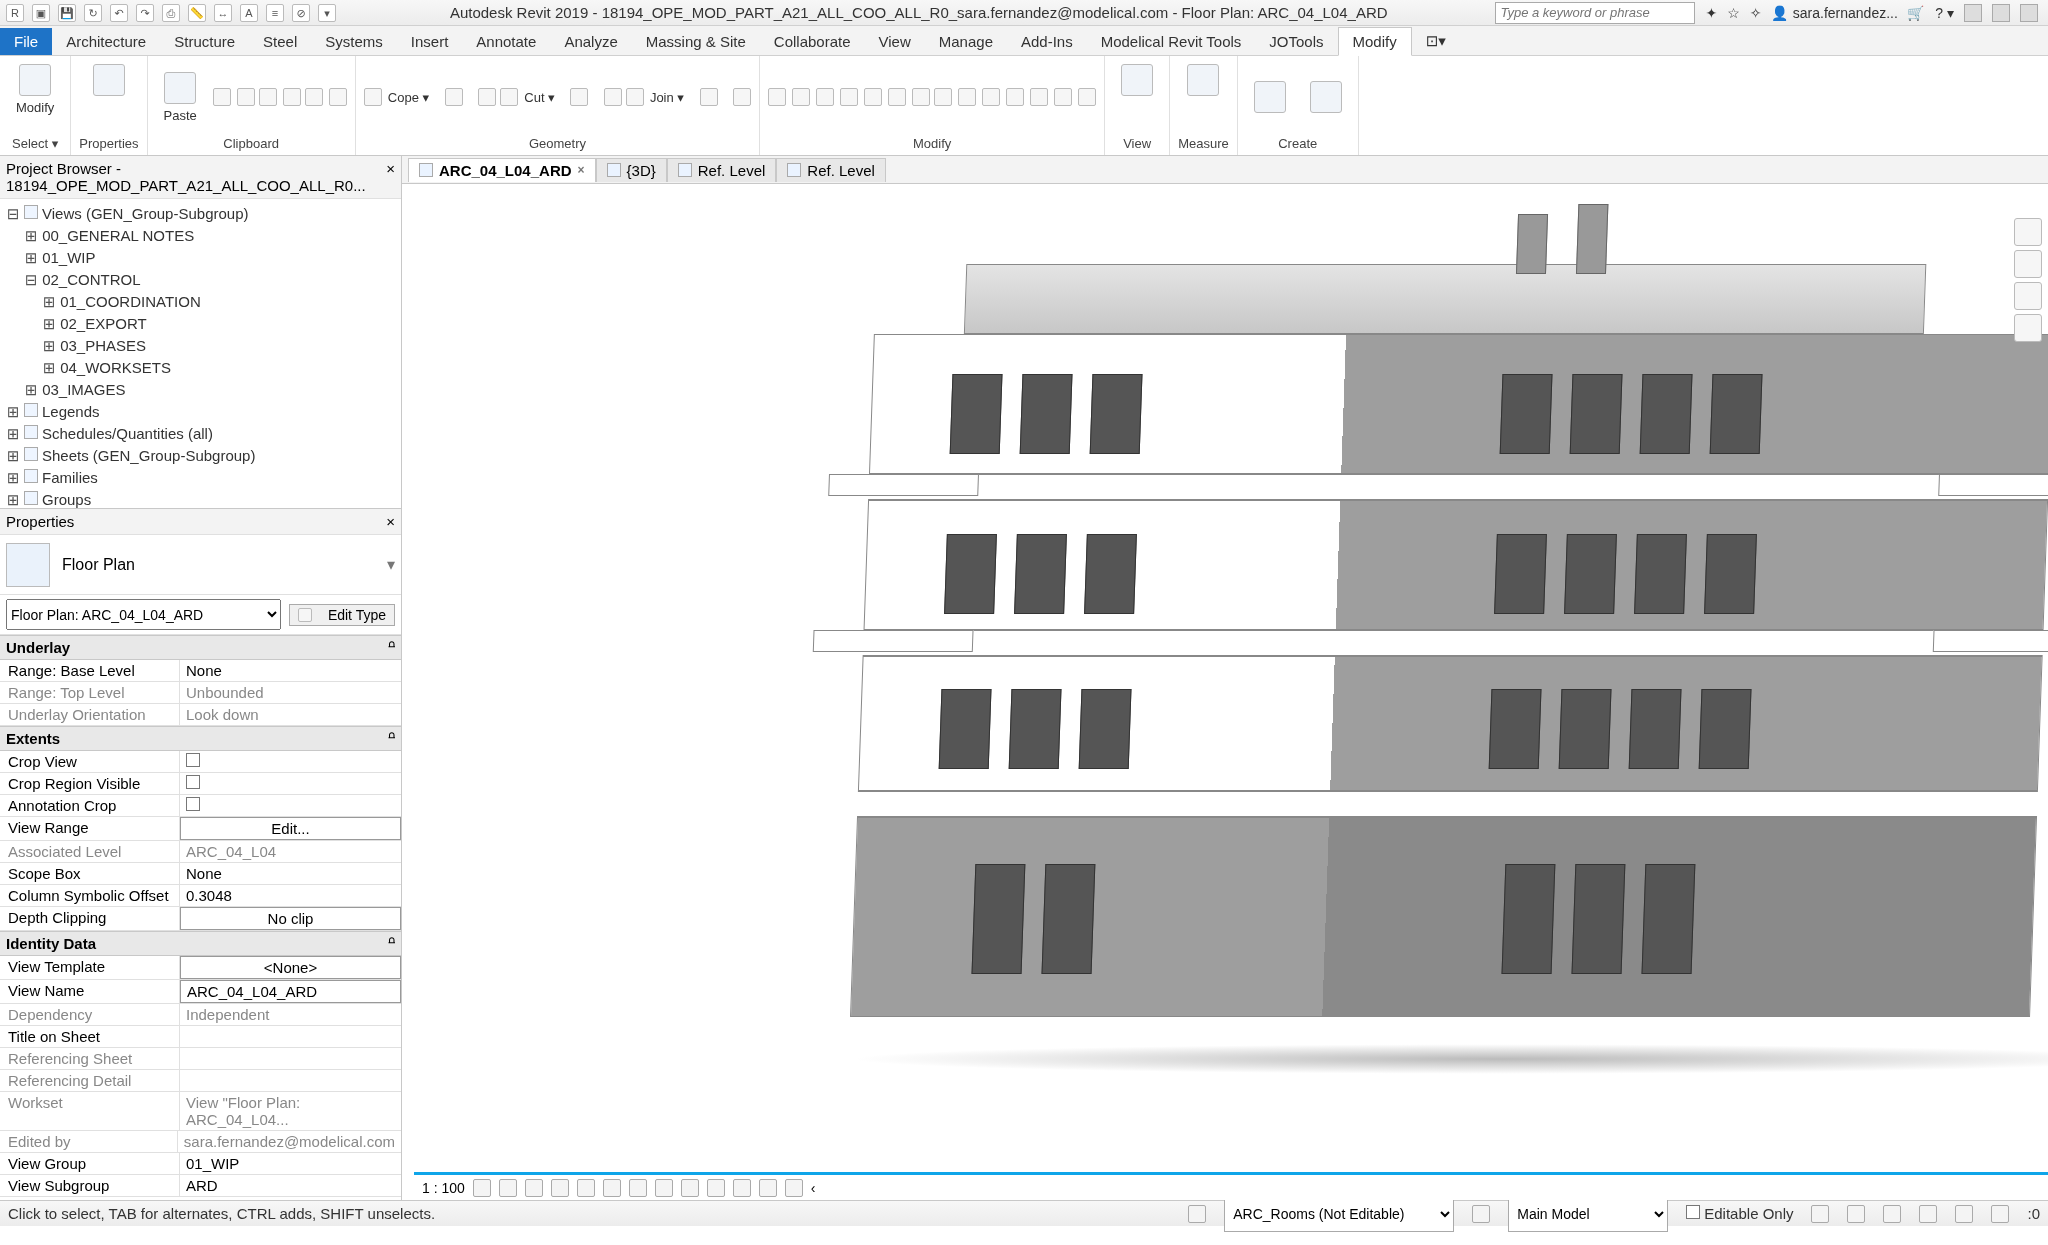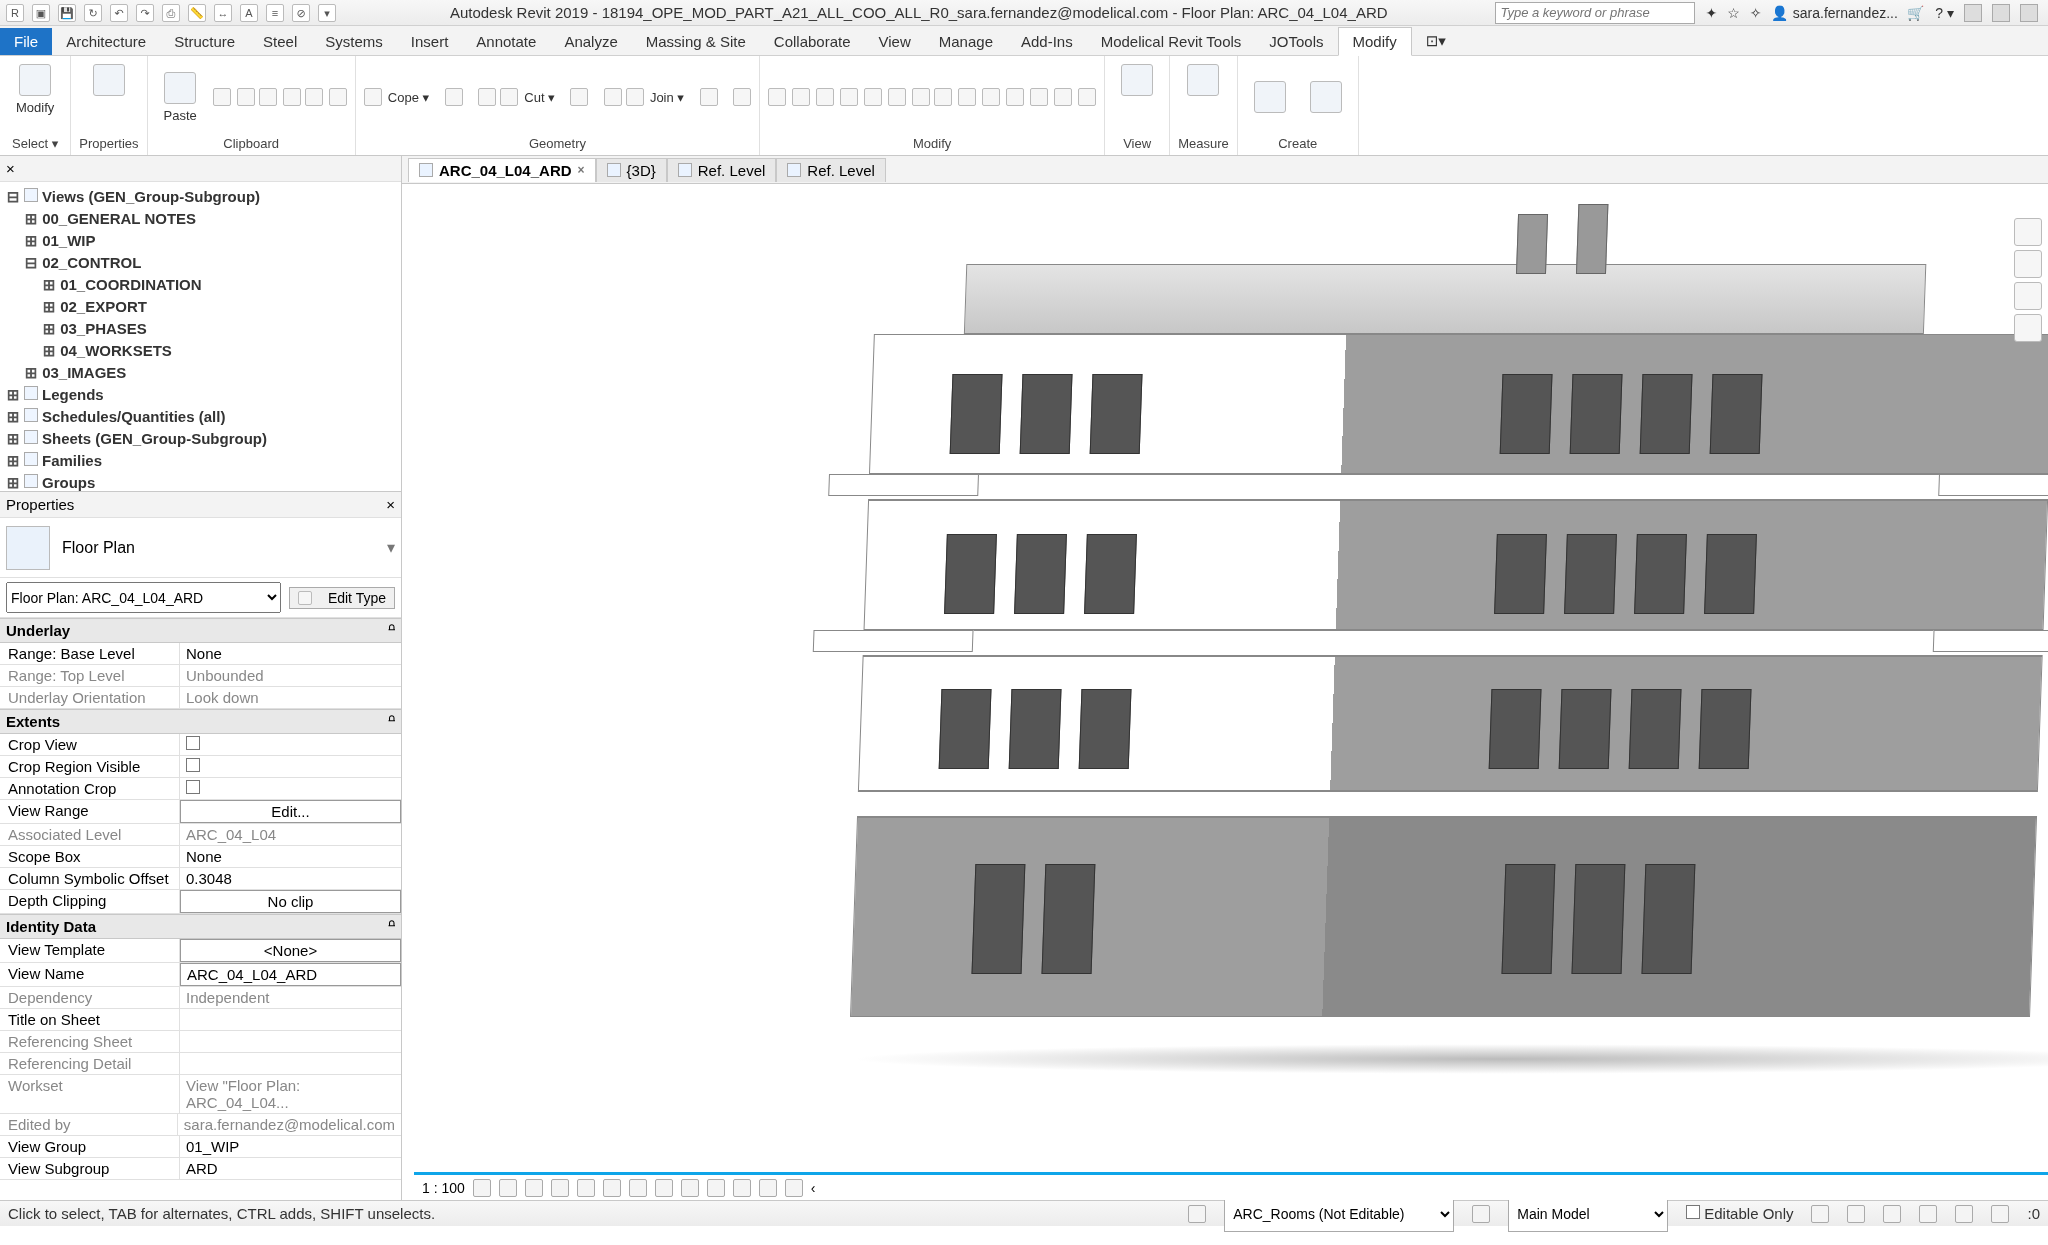--- a/index.html
+++ b/index.html
@@ -38,21 +38,21 @@
 .left-col { width:402px; display:flex; flex-direction:column; border-right:1px solid #c8c8c8; }
 .doc-tab { padding:3px 10px; border:1px solid #c8c8c8; border-bottom:none; background:#e8e8e8; display:flex; gap:6px; align-items:center; }
 .doc-tab.active { background:#fff; font-weight:600; }
 .doc-tab .close { font-size:12px; color:#777; }
 .doc-tab .dt-ico { width:14px; height:14px; border:1px solid #aaa; background:#eaf3ff; }
 
 
 .projbrowser { flex:0 0 310px; background:#fff; border-bottom:1px solid #c8c8c8; overflow:auto; }
 .pb-title { font-size:15px; padding:4px 6px; background:#f3f3f3; border-bottom:1px solid #e0e0e0; display:flex; justify-content:space-between; }
 .tree { font-size:15px; padding:4px 6px; color:#333; }
-.tree .node { padding:2px 0; white-space:nowrap;font-weight:bold; }
+.tree .node { padding:2px 0; white-space:nowrap; }
 .tree .exp { display:inline-block; width:14px; text-align:center; color:#555; }
 .tree .ico { width:14px; height:14px; border:1px solid #aaa; background:#eef5ff; display:inline-block; margin:0 4px; }
 .tree .d1 { padding-left:18px; }
 .tree .d2 { padding-left:36px; }
 
 
 .props { flex:1; display:flex; flex-direction:column; background:#fff; overflow:hidden; }
 .props-title { font-size:15px; padding:4px 6px; background:#f3f3f3; border-bottom:1px solid #e0e0e0; display:flex; justify-content:space-between; }
 .type-sel { height:60px; display:flex; align-items:center; padding:6px; gap:12px; border-bottom:1px solid #e0e0e0; }
 .type-sel .th { width:44px; height:44px; border:1px solid #bbb; background:#eaf2fb; }
@@ -256,20 +256,21 @@
     </div>
     <div class="panel-label">Create</div>
   </div>
 </div>
 
 <div class="workspace">
 
   <div class="left-col">
 
     <div class="pb-title">
+      <span>Project Browser - 18194_OPE_MOD_PART_A21_ALL_COO_ALL_R0...</span>
       <span>×</span>
     </div>
 
     <div class="projbrowser">
       <div class="tree">
         <div class="node"><span class="exp">⊟</span><span class="ico"></span><span>Views (GEN_Group-Subgroup)</span></div>
         <div id="pb-nodes">
             <div class="node d1"><span class="exp">⊞</span> 00_GENERAL NOTES</div>
             <div class="node d1"><span class="exp">⊞</span> 01_WIP</div>
             <div class="node d1"><span class="exp">⊟</span> 02_CONTROL</div>

